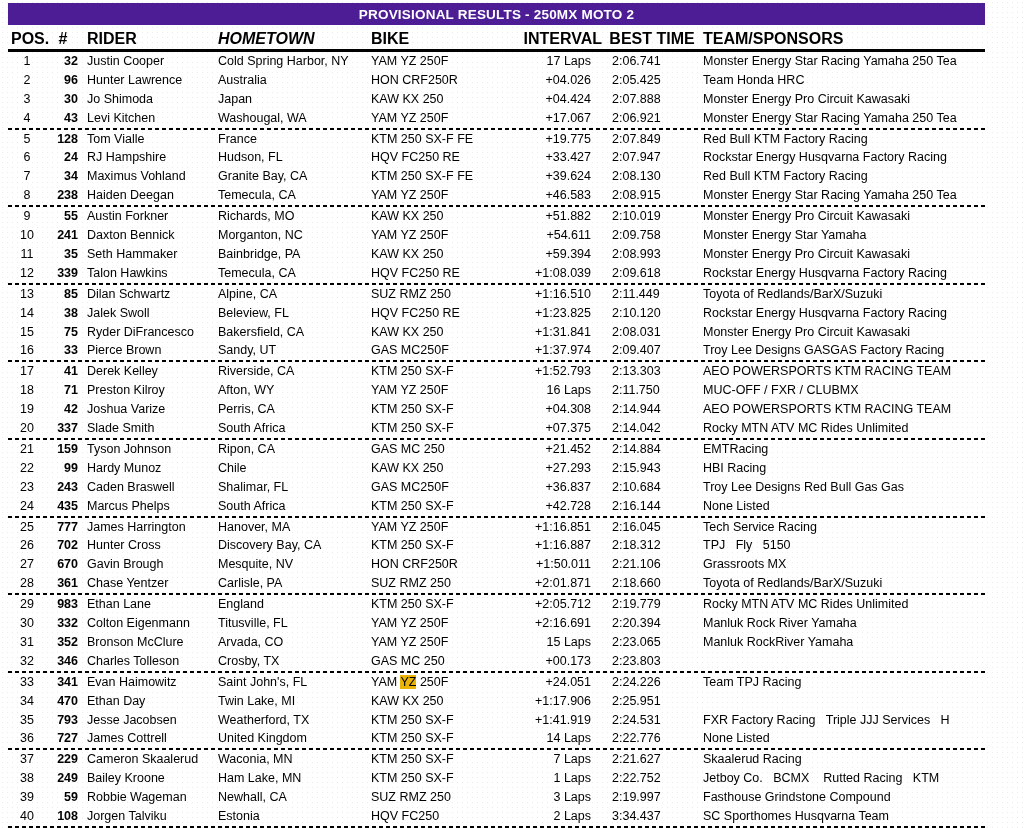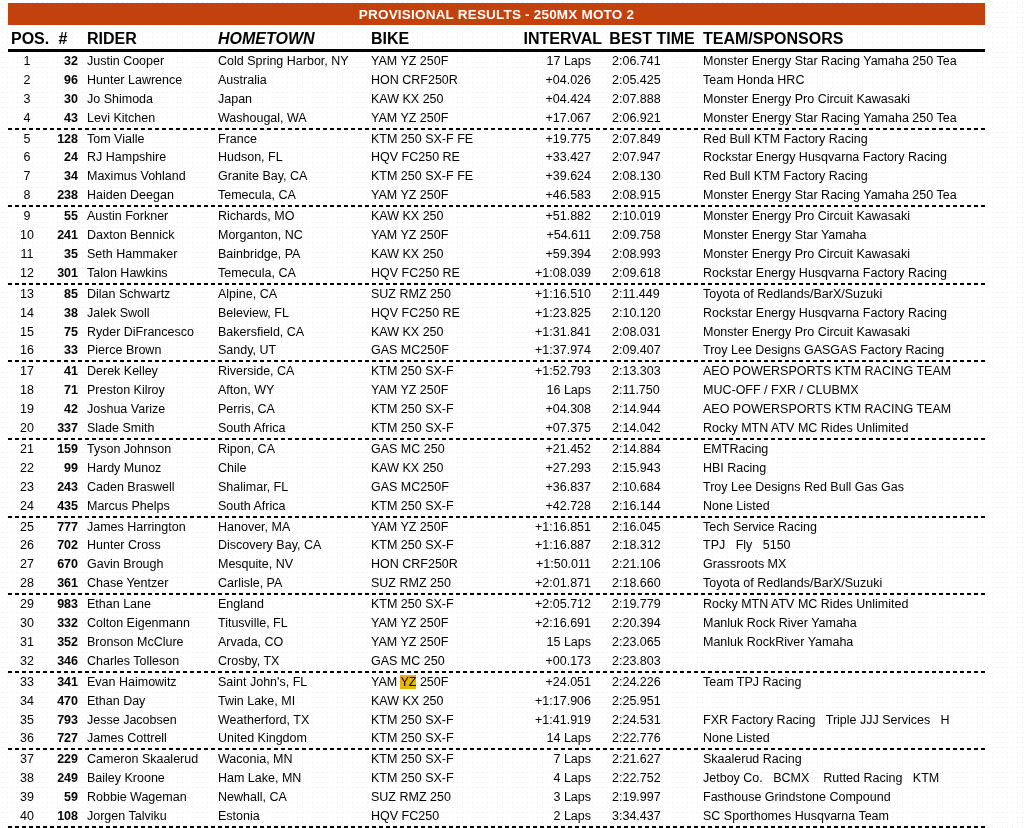--- a/index.html
+++ b/index.html
@@ -6,21 +6,21 @@
   body{
     width:1024px;height:828px;overflow:hidden;
     background-color:#ffffff;
     background-image:radial-gradient(#ebebeb 0.8px, transparent 0.8px);
     background-size:5px 5px;
     font-family:"Liberation Sans", sans-serif;
     color:#000;
   }
   .sheet{position:absolute;top:3px;left:8px;width:977px;}
   .title-bar{
-    height:22px;margin-bottom:3px;background:#c2410c;
+    height:22px;margin-bottom:3px;background:#4c1d95;
     display:flex;align-items:center;justify-content:center;
   }
   .title-bar .title{
     color:#fff;font-weight:bold;font-size:13.5px;letter-spacing:0.2px;
     white-space:nowrap;
   }
   .row{display:grid;grid-template-columns:38px 34px 136px 150px 134px 104px 96px 1fr;}
   .header-row{height:21px;line-height:21px;border-bottom:3px solid #000;}
   .header-row .cell{font-weight:bold;font-size:16px;white-space:nowrap;overflow:visible;}
   .data-row{height:18.9px;line-height:18.9px;}
@@ -181,21 +181,21 @@
             <div class="cell c-num">35</div>
             <div class="cell c-rider">Seth Hammaker</div>
             <div class="cell c-hometown">Bainbridge, PA</div>
             <div class="cell c-bike">KAW KX 250</div>
             <div class="cell c-interval">+59.394</div>
             <div class="cell c-best">2:08.993</div>
             <div class="cell c-team">Monster Energy Pro Circuit Kawasaki</div>
           </div>
           <div class="row data-row">
             <div class="cell c-pos">12</div>
-            <div class="cell c-num">301</div>
+            <div class="cell c-num">339</div>
             <div class="cell c-rider">Talon Hawkins</div>
             <div class="cell c-hometown">Temecula, CA</div>
             <div class="cell c-bike">HQV FC250 RE</div>
             <div class="cell c-interval">+1:08.039</div>
             <div class="cell c-best">2:09.618</div>
             <div class="cell c-team">Rockstar Energy Husqvarna Factory Racing</div>
           </div>
         </div>
         <div class="group">
           <div class="row data-row">
@@ -457,21 +457,21 @@
             <div class="cell c-interval">7 Laps</div>
             <div class="cell c-best">2:21.627</div>
             <div class="cell c-team">Skaalerud Racing</div>
           </div>
           <div class="row data-row">
             <div class="cell c-pos">38</div>
             <div class="cell c-num">249</div>
             <div class="cell c-rider">Bailey Kroone</div>
             <div class="cell c-hometown">Ham Lake, MN</div>
             <div class="cell c-bike">KTM 250 SX-F</div>
-            <div class="cell c-interval">4 Laps</div>
+            <div class="cell c-interval">1 Laps</div>
             <div class="cell c-best">2:22.752</div>
             <div class="cell c-team">Jetboy Co.   BCMX    Rutted Racing   KTM</div>
           </div>
           <div class="row data-row">
             <div class="cell c-pos">39</div>
             <div class="cell c-num">59</div>
             <div class="cell c-rider">Robbie Wageman</div>
             <div class="cell c-hometown">Newhall, CA</div>
             <div class="cell c-bike">SUZ RMZ 250</div>
             <div class="cell c-interval">3 Laps</div>

